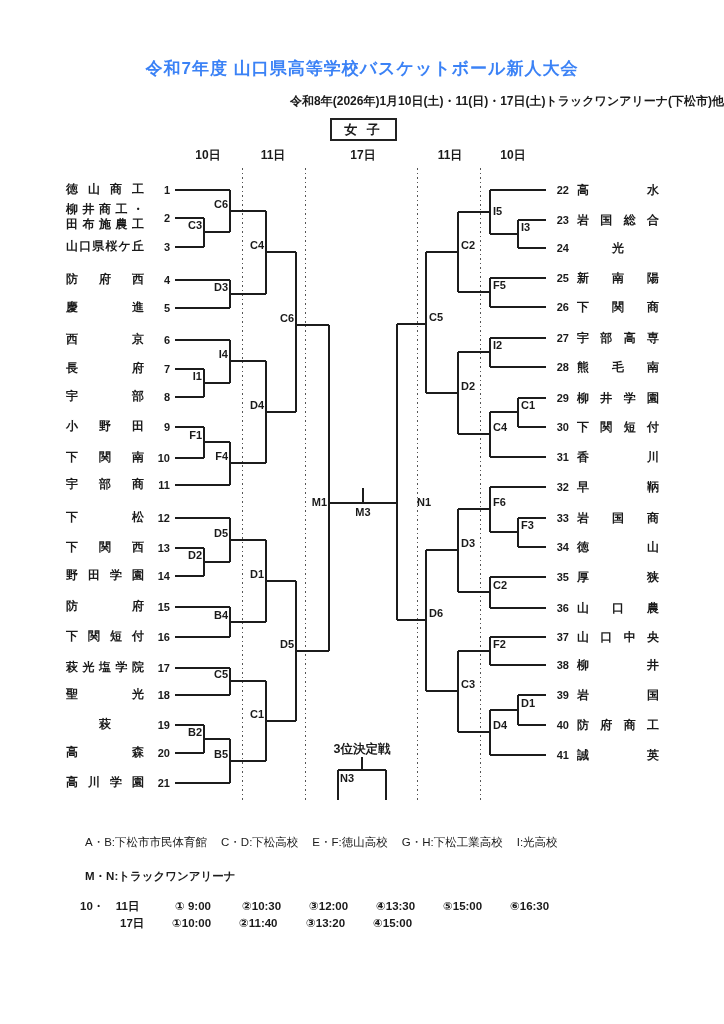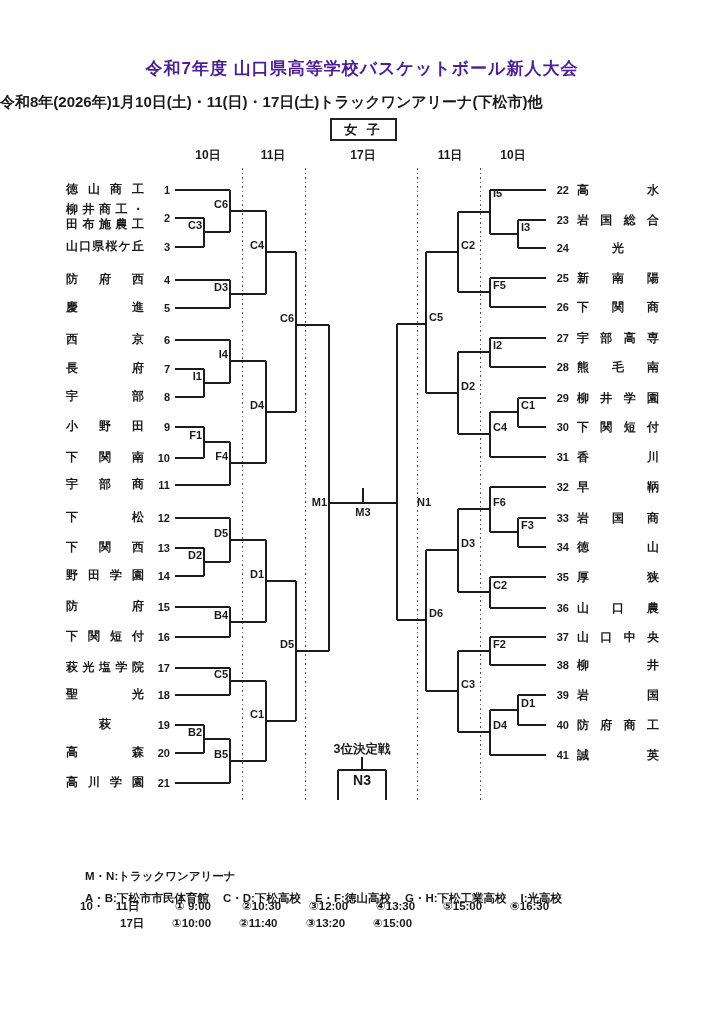--- a/index.html
+++ b/index.html
@@ -1,53 +1,53 @@
 <!DOCTYPE html>
 <html><head>
 <meta charset="utf-8">
 <style>
   html,body{margin:0;padding:0;background:#9a9a9a;}
   .page{position:relative;width:724px;height:1024px;margin:0 auto;background:#ffffff;
         font-family:"Liberation Sans","DejaVu Sans",sans-serif;color:#1a1a1a;overflow:hidden;}
   .abs{position:absolute;}
   .title{left:0;right:0;top:57px;text-align:center;font-size:17px;font-weight:bold;
          color:#e8251a;letter-spacing:1px;}
-  .subtitle{left:0;right:0;top:93px;text-align:left;font-size:15px;font-weight:600;}
+  .subtitle{left:0;right:0;top:93px;text-align:right;font-size:12px;font-weight:600;}
   .division{left:330px;top:118px;width:63px;height:19px;border:2px solid #222;
             text-align:center;line-height:19px;font-size:13px;font-weight:700;letter-spacing:3px;}
   .coldate{top:147px;width:44px;text-align:center;font-size:12px;font-weight:700;}
   svg.lines{left:0;top:0;}
   .team{position:absolute;display:flex;align-items:center;height:16px;font-weight:600;}
   .tL{left:66px;}
   .tR{left:547px;}
   .nm{display:block;font-size:12px;text-align:justify;text-align-last:justify;line-height:15px;}
   .tL .nm{width:78px;font-family:Liberation Mono, monospace;}
   .tL .no{display:block;width:26px;text-align:right;font-size:11px;}
   .tR .no{display:block;width:22px;text-align:right;font-size:11px;}
   .tR .nm{width:82px;margin-left:8px;}
   .t2{height:32px;}
   .mlabel{position:absolute;width:26px;height:13px;line-height:13px;font-size:11px;font-weight:600;}
   .ml-l{text-align:right;}
   .ml-r{text-align:left;}
   .tp-title{left:302px;top:741px;width:120px;text-align:center;font-size:12.5px;font-weight:700;}
-  .n3{left:340px;top:772px;width:44px;text-align:center;font-size:14px;font-weight:600;}
+  .n3{left:340px;top:772px;width:44px;font-size:11px;font-weight:600;}
   .m3{left:346px;top:506px;width:34px;text-align:center;font-size:11px;font-weight:600;}
-  .venues{left:85px;top:891px;font-size:11.5px;font-weight:700;white-space:nowrap;}
+  .venues{left:85px;top:835px;font-size:11.5px;font-weight:400;white-space:nowrap;}
   .venues span{margin-right:14px;}
   .venues2{left:85px;top:869px;font-size:11.5px;font-weight:600;}
   .sched{position:absolute;display:flex;font-size:11.5px;font-weight:600;white-space:pre;}
   .sched .day{display:block;}
   .sched .tm{display:block;width:67px;}
 </style>
 </head>
 <body>
 
 <div class="page">
 
-  <div class="abs title" style="color: #4c1d95;">令和7年度 山口県高等学校バスケットボール新人大会</div>
+  <div class="abs title" style="color: #3b82f6;">令和7年度 山口県高等学校バスケットボール新人大会</div>
   <div class="abs subtitle">令和8年(2026年)1月10日(土)・11(日)・17日(土)トラックワンアリーナ(下松市)他</div>
   <div class="abs division">女 子</div>
 
   <div class="abs coldate" style="left:186px">10日</div>
   <div class="abs coldate" style="left:251px">11日</div>
   <div class="abs coldate" style="left:341px">17日</div>
   <div class="abs coldate" style="left:428px">11日</div>
   <div class="abs coldate" style="left:491px">10日</div>
 
   <svg class="abs lines" width="724" height="1024" viewBox="0 0 724 1024" shape-rendering="crispEdges">
@@ -266,21 +266,21 @@
   <span class="mlabel ml-l" style="left:202px;top:527px">D5</span>
   <span class="mlabel ml-l" style="left:176px;top:549px">D2</span>
   <span class="mlabel ml-l" style="left:238px;top:568px">D1</span>
   <span class="mlabel ml-l" style="left:202px;top:609px">B4</span>
   <span class="mlabel ml-l" style="left:268px;top:638px">D5</span>
   <span class="mlabel ml-l" style="left:202px;top:668px">C5</span>
   <span class="mlabel ml-l" style="left:238px;top:708px">C1</span>
   <span class="mlabel ml-l" style="left:176px;top:726px">B2</span>
   <span class="mlabel ml-l" style="left:202px;top:748px">B5</span>
 
-  <span class="mlabel ml-r" style="left:493px;top:187px">I5</span>
+  <span class="mlabel ml-r" style="left:493px;top:205px">I5</span>
   <span class="mlabel ml-r" style="left:521px;top:221px">I3</span>
   <span class="mlabel ml-r" style="left:461px;top:239px">C2</span>
   <span class="mlabel ml-r" style="left:493px;top:279px">F5</span>
   <span class="mlabel ml-r" style="left:429px;top:311px">C5</span>
   <span class="mlabel ml-r" style="left:493px;top:339px">I2</span>
   <span class="mlabel ml-r" style="left:461px;top:380px">D2</span>
   <span class="mlabel ml-r" style="left:521px;top:399px">C1</span>
   <span class="mlabel ml-r" style="left:493px;top:421px">C4</span>
   <span class="mlabel ml-r" style="left:417px;top:496px">N1</span>
   <span class="mlabel ml-r" style="left:493px;top:496px">F6</span>

